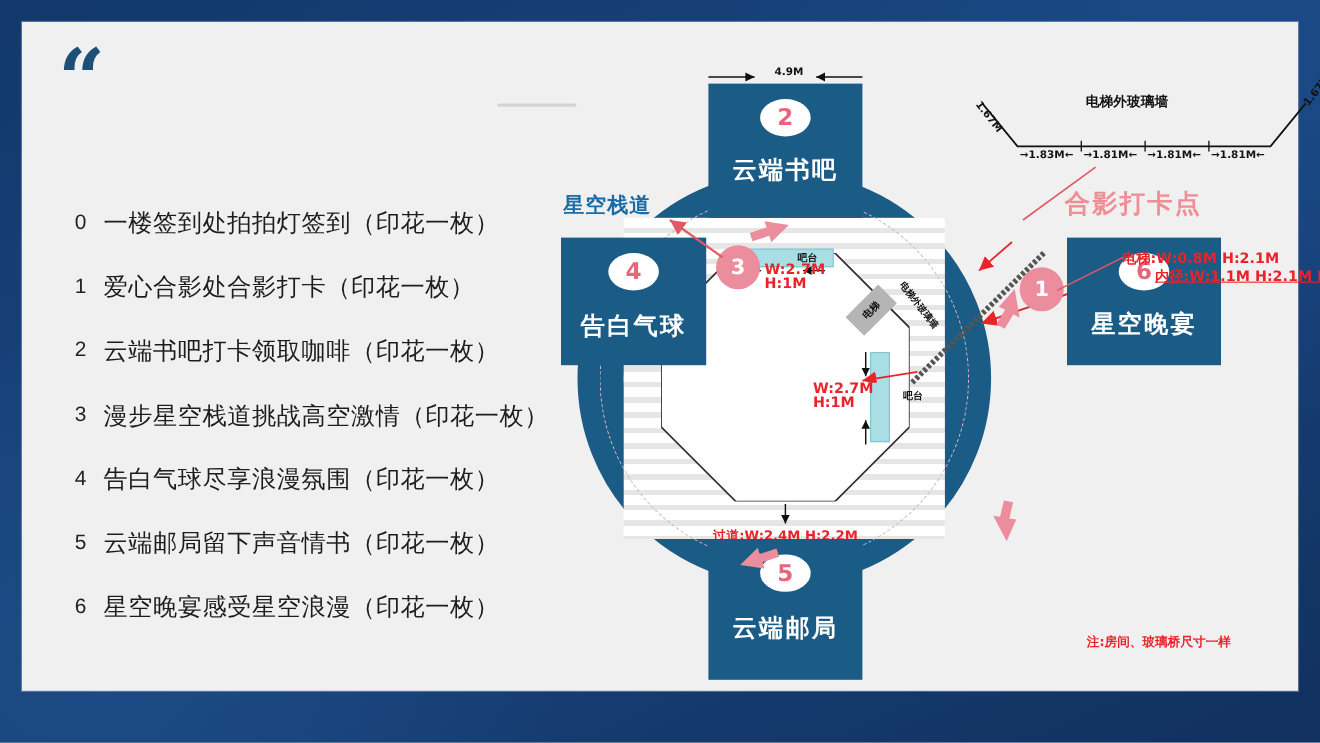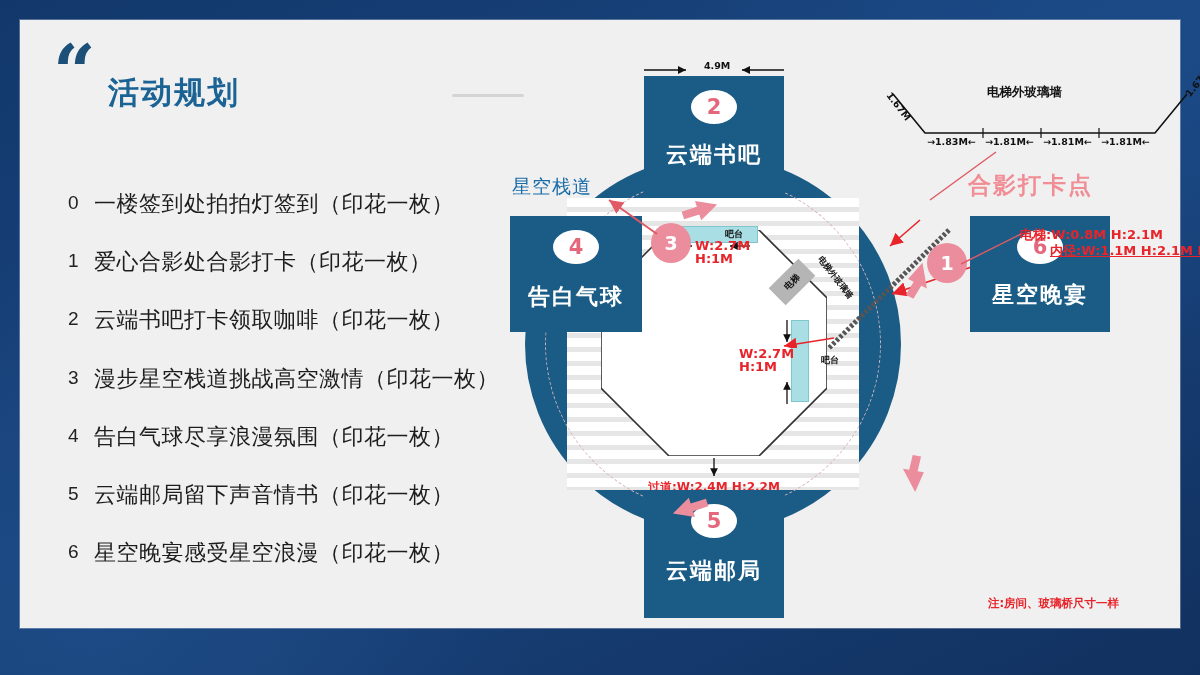--- a/index.html
+++ b/index.html
@@ -97,21 +97,21 @@
   .bar{
     position:absolute;background:#a9dee4;border:1px solid #7fc6ce;
   }
   .bar-cap{position:absolute;font-size:9px;font-weight:bold;color:#111;white-space:nowrap;padding-left:27px;}
   .elev{
     position:absolute;background:#b5b5b5;color:#111;font-size:9px;font-weight:bold;
     display:flex;align-items:center;justify-content:center;
     transform:rotate(-45deg);
   }
   .walkway{
-    position:absolute;font-size:19px;font-weight:normal;color:#1a6ca8;
+    position:absolute;font-size:19px;font-weight:bold;color:#1a6ca8;
     letter-spacing:1px;white-space:nowrap;
   }
   .photo-spot{
     position:absolute;font-size:23px;font-weight:bold;color:#f08d95;
     letter-spacing:2px;white-space:nowrap;
   }
   .note{
     position:absolute;font-size:11.5px;font-weight:bold;color:#e8242a;white-space:nowrap;
   }
   .glasswall-title{position:absolute;font-size:12.5px;font-weight:bold;color:#111;white-space:nowrap;}
@@ -122,21 +122,20 @@
     transform:rotate(52deg);transform-origin:left top;
   }
 </style>
 </head>
 <body>
 
 <div id="slide">
   <div id="card">
 
     <div class="quote">“</div>
-    <div class="title">活动规划</div>
     <div class="title-rule"></div>
 
     <div id="list">
       <div class="li">
         <span class="li-num">0</span>
         <span class="li-txt">一楼签到处拍拍灯签到（印花一枚）</span>
       </div>
       <div class="li">
         <span class="li-num">1</span>
         <span class="li-txt">爱心合影处合影打卡（印花一枚）</span>
@@ -285,17 +284,17 @@
       <svg width="80" height="60" style="position:absolute;left:432px;top:98px;">
         <line x1="74" y1="6" x2="8" y2="54" stroke="#e05a66" stroke-width="1.5"></line>
       </svg>
 
       <div class="redlbl" style="left:530px;top:178px;">电梯:W:0.8M  H:2.1M</div>
       <div class="redlbl" style="left:560px;top:194px;text-decoration:underline;">内径:W:1.1M   H:2.1M   L:1.5M</div>
       <svg width="70" height="40" style="position:absolute;left:467px;top:182px;">
         <line x1="64" y1="4" x2="4" y2="34" stroke="#e05a66" stroke-width="1.4"></line>
       </svg>
 
-      <div class="note" style="left:498px;top:548px;">注:房间、玻璃桥尺寸一样</div>
+      <div class="note" style="left:498px;top:528px;">注:房间、玻璃桥尺寸一样</div>
 
     </div>
   </div>
 </div>
 
 </body></html>

